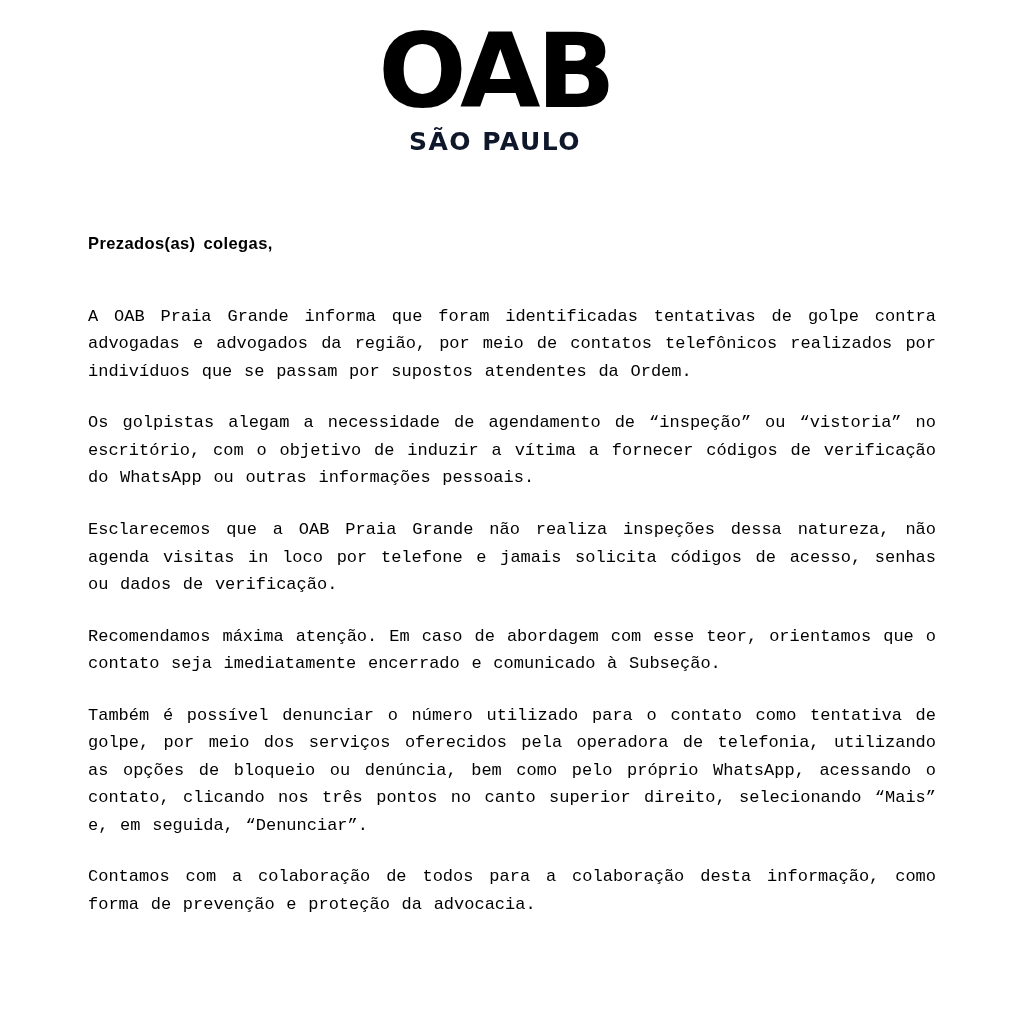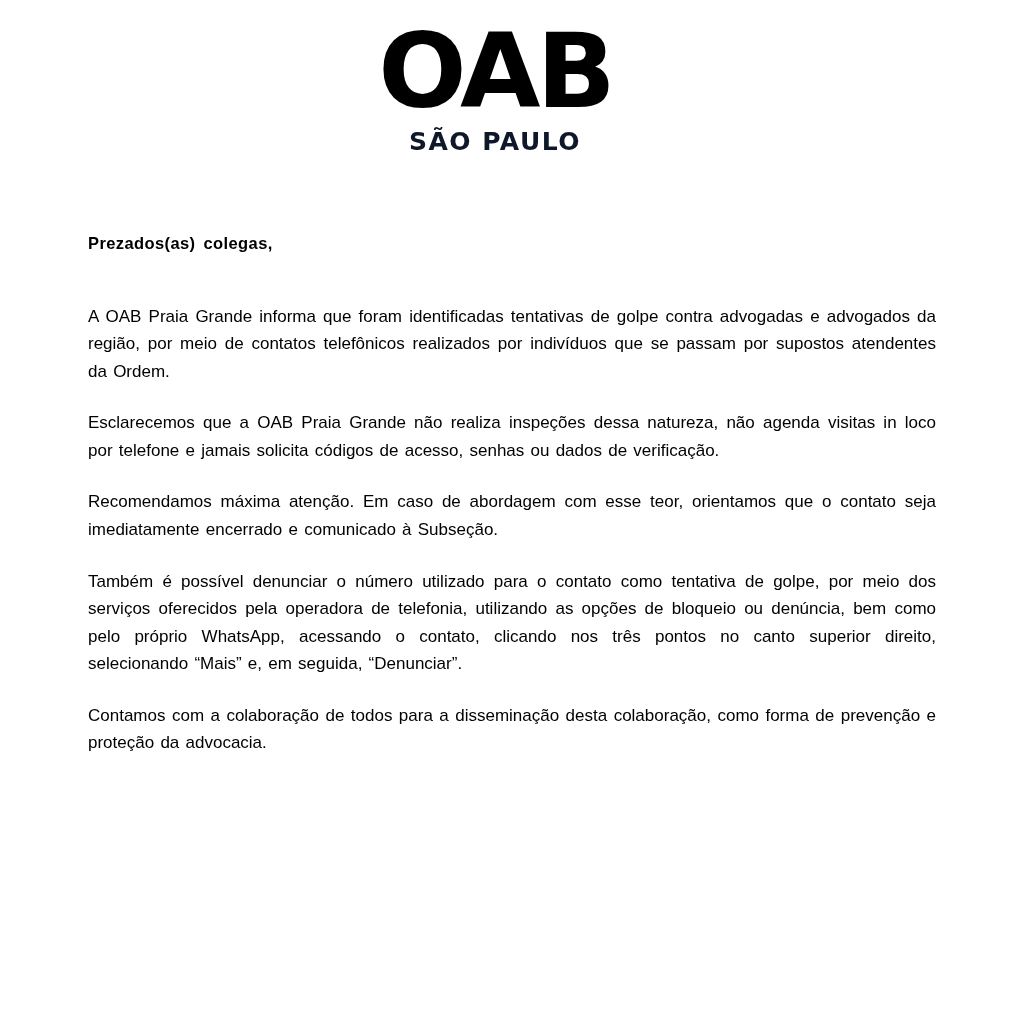--- a/index.html
+++ b/index.html
@@ -75,20 +75,21 @@
     word-spacing: 3px;
     margin: 0 0 50px 0;
   }
   p.para {
     font-size: 17px;
     line-height: 1.62;
     text-align: justify;
     text-justify: inter-word;
     word-spacing: 1.5px;
     margin: 0 0 24px 0;
+    font-family: Liberation Mono, monospace;
   }
   p.para:last-of-type {
     margin-bottom: 0;
   }
   .closing {
     font-size: 17px;
     line-height: 1.6;
     margin: 22px 0 0 0;
   }
   .place-date {
@@ -113,22 +114,23 @@
     <div class="logo-sub">
     </div>
 
   </div>
 
   <div class="content">
 
     <p class="salutation">Prezados(as)  colegas,</p>
 
     <p class="para">A OAB Praia Grande informa que foram identificadas  tentativas  de golpe  contra advogadas  e advogados da região, por meio de contatos telefônicos  realizados  por indivíduos  que se passam por supostos  atendentes  da Ordem.</p>
+    <p class="para">Os golpistas  alegam a necessidade  de agendamento  de “inspeção”  ou “vistoria”  no escritório, com o objetivo  de induzir  a vítima  a fornecer  códigos  de verificação  do WhatsApp  ou outras informações  pessoais.</p>
     <p class="para">Esclarecemos  que a OAB Praia Grande não realiza inspeções  dessa natureza,  não agenda visitas in loco por telefone  e jamais solicita  códigos  de acesso, senhas ou dados de verificação.</p>
     <p class="para">Recomendamos  máxima atenção.  Em caso de abordagem  com esse teor, orientamos  que o contato  seja imediatamente  encerrado  e comunicado  à Subseção.</p>
     <p class="para">Também é possível  denunciar  o número utilizado  para o contato como tentativa  de golpe, por meio dos serviços oferecidos  pela operadora  de telefonia,  utilizando  as opções de bloqueio  ou denúncia,  bem como pelo próprio WhatsApp,  acessando  o contato, clicando nos três pontos no canto superior  direito,  selecionando  “Mais” e, em seguida,  “Denunciar”.</p>
-    <p class="para">Contamos  com a colaboração  de todos para a disseminação  desta colaboração,  como forma de prevenção  e proteção  da advocacia.</p>
+    <p class="para">Contamos  com a colaboração  de todos para a colaboração  desta informação,  como forma de prevenção  e proteção  da advocacia.</p>
 
 
 
   </div>
 
 </div>
 
 </body></html>

